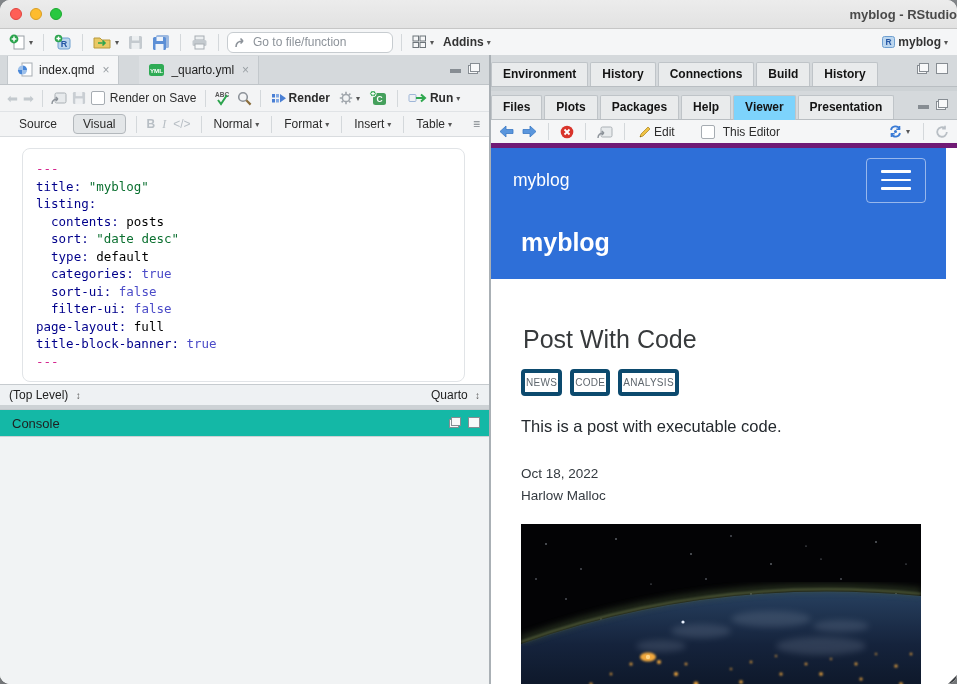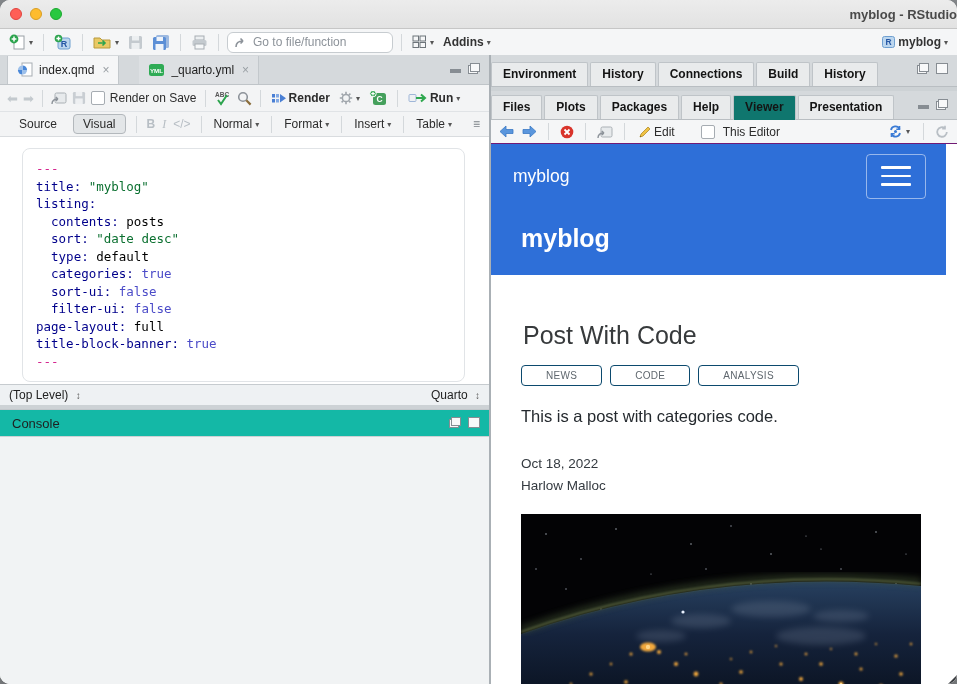--- a/index.html
+++ b/index.html
@@ -73,36 +73,36 @@
   .console-header{height:26px;background:#14b8a6;border-top:1px solid #c2c7cb;border-bottom:1px solid #cdd1d4;
                   display:flex;align-items:center;padding:0 12px;font-size:13px;color:#1f1f1f;position:relative;}
   .console-body{flex:1;background:#f1f3f4;}
   
   .rtabbar{background:#d5d9dc;border-bottom:1px solid #b9bec2;display:flex;align-items:flex-end;position:relative;}
   .env-bar{height:31px;}
   .view-bar{height:28px;}
   .rtab{font-weight:bold;font-size:12px;color:#141414;background:#e9ebec;border:1px solid #bfc4c8;border-bottom:none;
         padding:4px 11px 5px;margin-right:2px;border-radius:2px 2px 0 0;}
   .rtab.first{}
-  .rtab.active{background:#0f766e;padding-bottom:6px;margin-bottom:-1px;}
-  .vtoolbar{height:23px;background:#f5f6f7;border-bottom:1px solid #701a75;display:flex;align-items:center;
+  .rtab.active{background:#7dd3fc;padding-bottom:6px;margin-bottom:-1px;}
+  .vtoolbar{height:23px;background:#f5f6f7;border-bottom:5px solid #701a75;display:flex;align-items:center;
             padding:0 8px;gap:8px;font-size:12px;color:#2c2c2c;}
   .viewer-content{flex:1;background:#fff;overflow:hidden;position:relative;padding-right:11px;}
   
   .blog-navbar{background:#2E6FD8;height:64px;display:flex;align-items:center;justify-content:space-between;padding:0 20px 0 22px;}
   .blog-brand{color:#fff;font-size:17.5px;}
   .hamburger{width:58px;height:43px;border:1px solid rgba(255,255,255,.5);border-radius:4px;display:flex;
              flex-direction:column;justify-content:center;align-items:center;gap:6px;}
   .hamburger i{display:block;width:30px;height:2.5px;background:#fff;border-radius:1px;}
   .blog-banner{background:#2E6FD8;padding:16px 30px 22px;}
   .blog-banner h1{margin:0;color:#fff;font-size:25px;font-weight:bold;}
   .blog-main{padding:44px 26px 0 30px;}
   .post-title{margin:2px;font-size:25px;font-weight:normal;color:#373a3c;}
   .badges{display:flex;gap:8px;margin-top:15px;}
-  .badge{border:1px solid #0c4a6e;border-radius:4px;padding:4px 24px;font-size:10px;color:#5f676e;letter-spacing:.3px;}
+  .badge{border:4px solid #0c4a6e;border-radius:4px;padding:4px 1px;font-size:10px;color:#5f676e;letter-spacing:.3px;}
   .post-desc{margin-top:21px;font-size:16.5px;color:#24292e;}
   .post-date{margin-top:30px;font-size:13.5px;color:#343a40;}
   .post-author{margin-top:7px;font-size:13.5px;color:#343a40;}
   .post-image{margin-top:21px;width:400px;height:185px;display:block;}
   .resize-grip{position:absolute;right:0;bottom:0;width:0;height:0;border-left:9px solid transparent;border-bottom:9px solid #3a3d40;}
 </style>
 </head>
 <body>
 
 <div class="window">
@@ -454,21 +454,21 @@
         <div class="blog-banner">
           <h1>myblog</h1>
         </div>
         <div class="blog-main">
           <h2 class="post-title">Post With Code</h2>
           <div class="badges" id="post-badges">
               <span class="badge">NEWS</span>
               <span class="badge">CODE</span>
               <span class="badge">ANALYSIS</span>
             </div>
-          <div class="post-desc">This is a post with categories code.</div>
+          <div class="post-desc">This is a post with executable code.</div>
           <div class="post-date">Oct 18, 2022</div>
           <div class="post-author">Harlow Malloc</div>
           <svg class="post-image" viewBox="0 0 400 185" preserveAspectRatio="none">
             <defs>
               <linearGradient id="earthGrad" x1="0" y1="0" x2="0" y2="1">
                 <stop offset="0" stop-color="#27405f"></stop>
                 <stop offset=".45" stop-color="#15233c"></stop>
                 <stop offset="1" stop-color="#0a1220"></stop>
               </linearGradient>
               <filter id="blur2">

